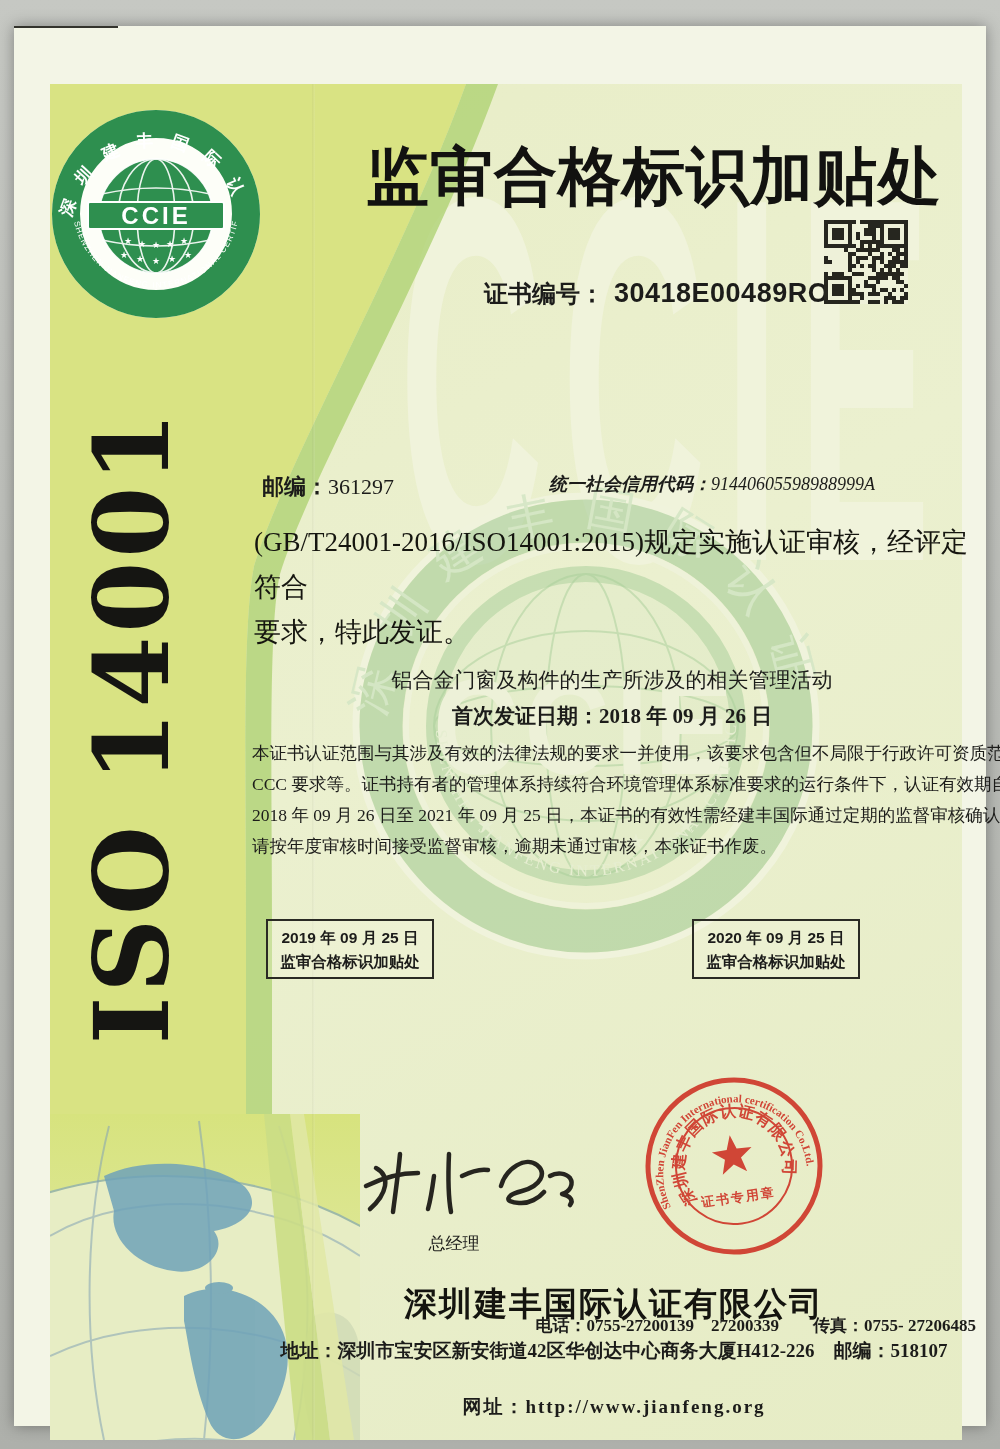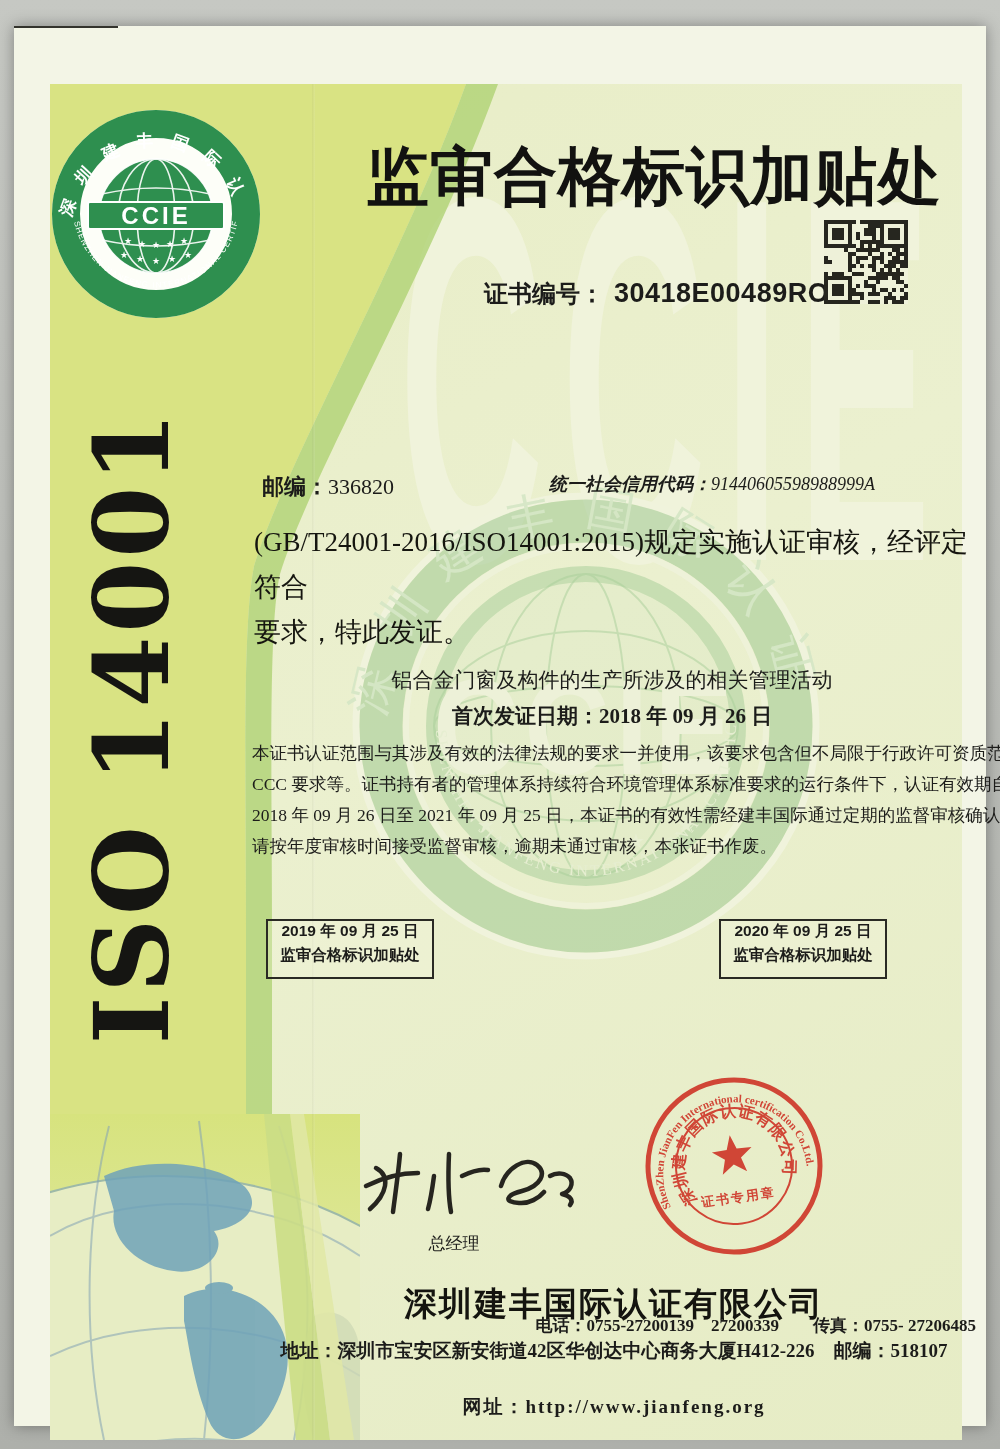--- a/index.html
+++ b/index.html
@@ -34,24 +34,24 @@
   .scopehead{left:240px;top:594px;width:716px;text-align:center;font-size:27px;font-weight:bold;}
   .scopetxt{left:240px;top:640px;width:716px;text-align:center;font-size:21px;}
   .firstissue{left:240px;top:676px;width:716px;text-align:center;font-size:21px;font-weight:bold;}
   .notes{left:238px;top:712px;width:724px;font-size:17.5px;line-height:31px;}
   .notes .ln{white-space:nowrap;}
   .infol{left:238px;top:838px;width:724px;font-size:17.5px;line-height:33px;}
   .infol .lk{font-weight:bold;text-decoration:underline;font-family:"Liberation Sans","DejaVu Sans",sans-serif;}
   .sticker{width:164px;height:56px;border:2px solid #2a2a24;background:rgba(246,248,228,.25);
            text-align:center;font-size:15.5px;font-weight:bold;
            font-family:"Liberation Sans","DejaVu Sans",sans-serif;}
-  .sticker .d{}
+  .sticker .d{margin-top:7px;}
   .sticker .l{margin-top:3px;}
   .stk1{left:252px;top:893px;}
-  .stk2{left:705px;top:893px;}
+  .stk2{left:678px;top:893px;}
   .sigline{left:388px;top:1198px;width:104px;height:2px;background:#33332c;}
   .sigtitle{left:388px;top:1206px;width:104px;text-align:center;font-size:17px;}
   .issuer{left:238px;top:1256px;width:724px;text-align:center;font-size:33px;font-weight:bold;
           letter-spacing:2px;color:#14140f;}
   .f-addr{left:238px;top:1312px;width:724px;text-align:center;font-size:19px;font-weight:bold;}
   .f-tel{left:238px;top:1288px;width:724px;text-align:right;font-size:17px;font-weight:bold;}
   .f-web{left:238px;top:1368px;width:724px;text-align:center;font-size:19px;font-weight:bold;
          letter-spacing:2px;}
   .iso{left:-277px;top:630px;width:790px;height:140px;transform:rotate(-90deg);
        text-align:center;font-size:102px;font-weight:bold;letter-spacing:4px;color:#151512;
@@ -419,21 +419,21 @@
         <i style="left:44px;top:80px"></i>
         <i style="left:48px;top:80px"></i>
         <i style="left:52px;top:80px"></i>
         <i style="left:60px;top:80px"></i>
         <i style="left:68px;top:80px"></i>
         <i style="left:72px;top:80px"></i>
         <i style="left:76px;top:80px"></i>
       </div>
 
     <div class="abs row post">
-      <b>邮编：</b><span>336820</span>
+      <b>邮编：</b><span>361297</span>
     </div>
     <div class="abs row credit">
       <b>统一社会信用代码：</b><span>91440605598988999A</span>
     </div>
 
     <div class="abs para">
       <div class="ln">(GB/T24001-2016/ISO14001:2015)规定实施认证审核，经评定符合</div>
       <div class="ln">要求，特此发证。</div>
     </div>
     <div class="abs scopetxt">铝合金门窗及构件的生产所涉及的相关管理活动</div>

